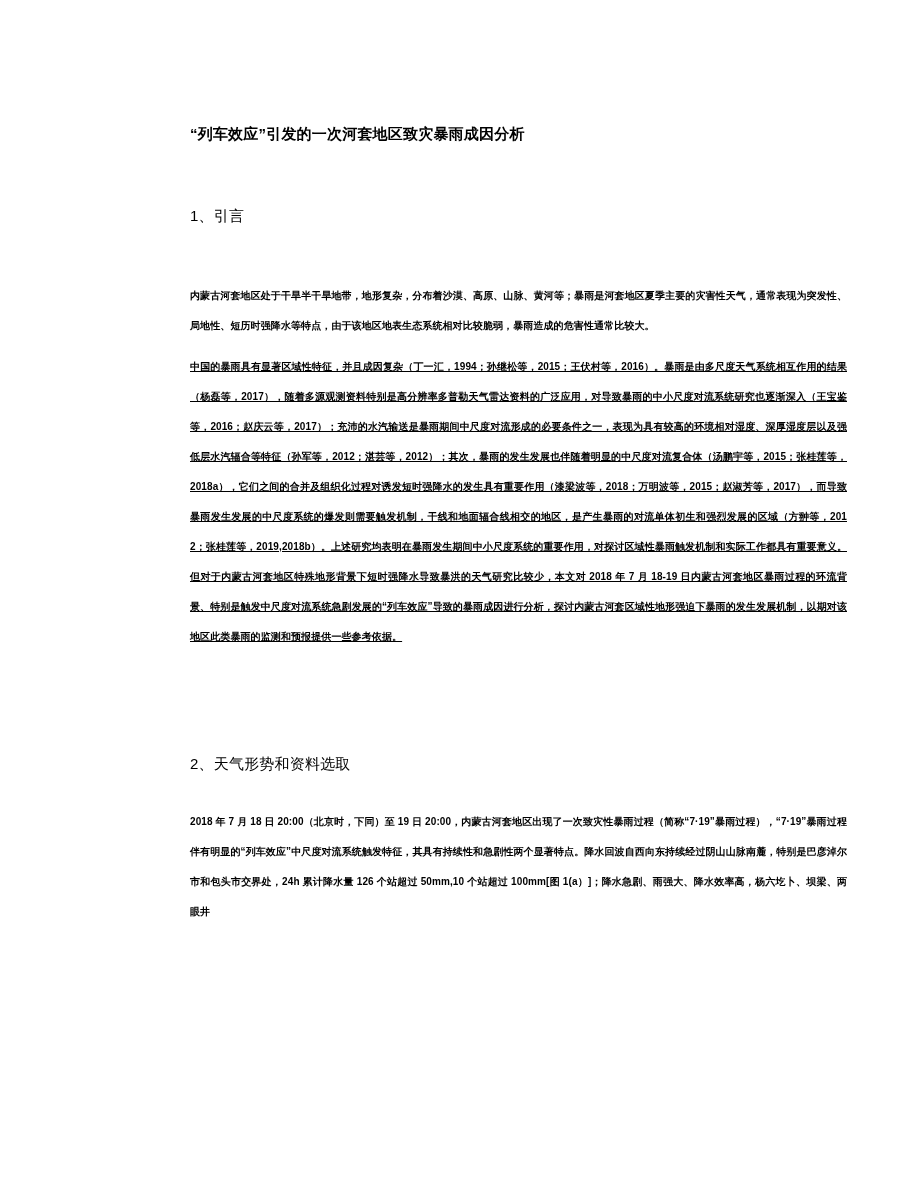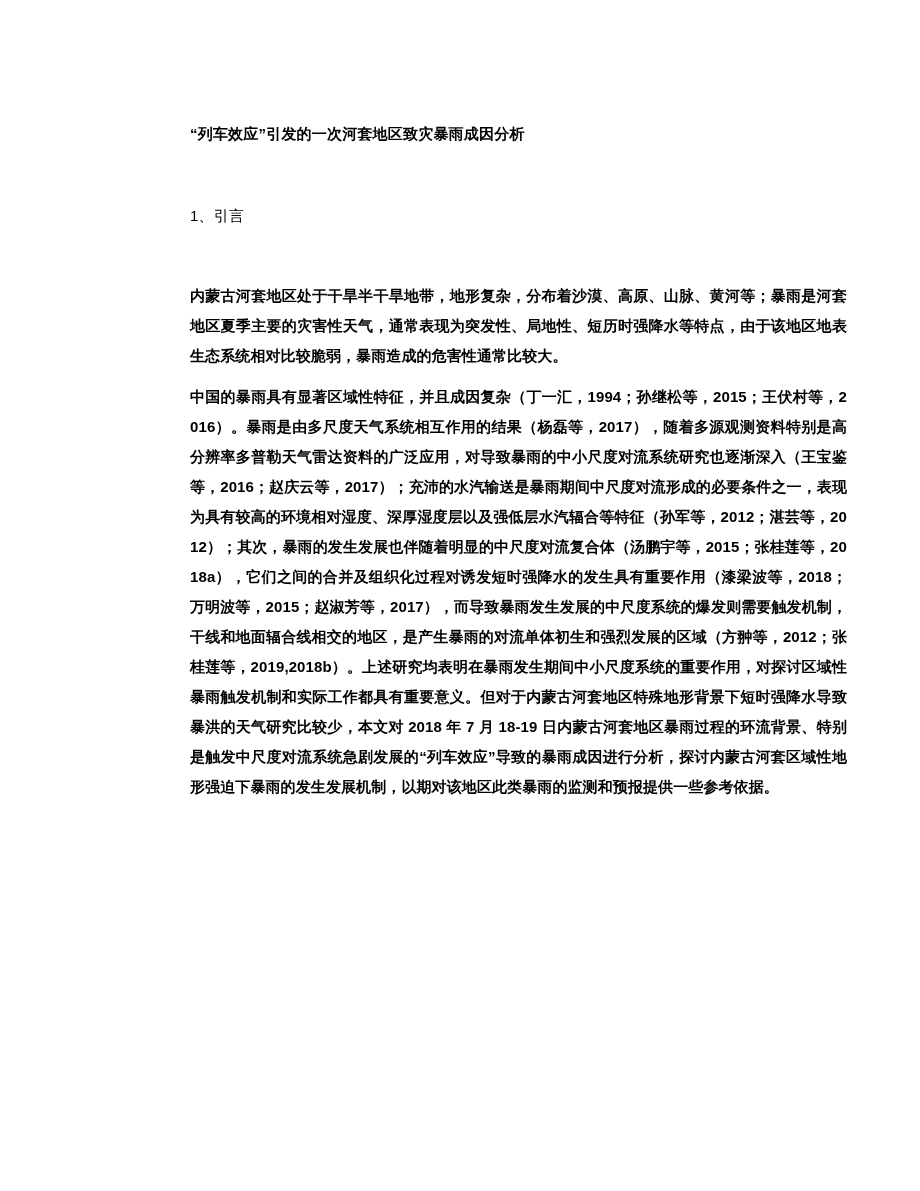--- a/index.html
+++ b/index.html
@@ -39,43 +39,45 @@
     font-size: 15px;
     font-weight: normal;
     line-height: 30px;
     letter-spacing: 0.2px;
     text-align: left;
   }
   .h-sec1 { margin-top: 52px; }
   .h-sec2 { margin-top: 97px; }
   .h-sub  { margin-top: 55px; }
   .para {
-    font-size: 15px;
+    font-size: 10px;
     font-weight: bold;
     line-height: 30px;
     letter-spacing: 0.1px;
     text-align: justify;
     text-justify: inter-ideograph;
     word-break: break-all;
   }
   .p-first  { margin-top: 50px; }
-  .p-second { margin-top: 11px; }
+  .p-second { margin-top: 11px; text-decoration: underline; }
   .p-last   { margin-top: 28px; }
 </style>
 </head>
 <body>
 
 <div class="page">
   <div class="content">
 
     <div class="doc-title">“列车效应”引发的一次河套地区致灾暴雨成因分析</div>
 
     <div class="heading h-sec1">1、引言</div>
 
     <div class="para p-first">内蒙古河套地区处于干旱半干旱地带，地形复杂，分布着沙漠、高原、山脉、黄河等；暴雨是河套地区夏季主要的灾害性天气，通常表现为突发性、局地性、短历时强降水等特点，由于该地区地表生态系统相对比较脆弱，暴雨造成的危害性通常比较大。</div>
 
     <div class="para p-second">中国的暴雨具有显著区域性特征，并且成因复杂（丁一汇，1994；孙继松等，2015；王伏村等，2016）。暴雨是由多尺度天气系统相互作用的结果（杨磊等，2017），随着多源观测资料特别是高分辨率多普勒天气雷达资料的广泛应用，对导致暴雨的中小尺度对流系统研究也逐渐深入（王宝鉴等，2016；赵庆云等，2017）；充沛的水汽输送是暴雨期间中尺度对流形成的必要条件之一，表现为具有较高的环境相对湿度、深厚湿度层以及强低层水汽辐合等特征（孙军等，2012；湛芸等，2012）；其次，暴雨的发生发展也伴随着明显的中尺度对流复合体（汤鹏宇等，2015；张桂莲等，2018a），它们之间的合并及组织化过程对诱发短时强降水的发生具有重要作用（漆梁波等，2018；万明波等，2015；赵淑芳等，2017），而导致暴雨发生发展的中尺度系统的爆发则需要触发机制，干线和地面辐合线相交的地区，是产生暴雨的对流单体初生和强烈发展的区域（方翀等，2012；张桂莲等，2019,2018b）。上述研究均表明在暴雨发生期间中小尺度系统的重要作用，对探讨区域性暴雨触发机制和实际工作都具有重要意义。但对于内蒙古河套地区特殊地形背景下短时强降水导致暴洪的天气研究比较少，本文对 2018 年 7 月 18-19 日内蒙古河套地区暴雨过程的环流背景、特别是触发中尺度对流系统急剧发展的“列车效应”导致的暴雨成因进行分析，探讨内蒙古河套区域性地形强迫下暴雨的发生发展机制，以期对该地区此类暴雨的监测和预报提供一些参考依据。</div>
 
+    <div class="heading h-sec2">2、天气形势和资料选取</div>
 
 
+    <div class="para p-last">2018 年 7 月 18 日 20:00（北京时，下同）至 19 日 20:00，内蒙古河套地区出现了一次致灾性暴雨过程（简称“7·19”暴雨过程），“7·19”暴雨过程伴有明显的“列车效应”中尺度对流系统触发特征，其具有持续性和急剧性两个显著特点。降水回波自西向东持续经过阴山山脉南麓，特别是巴彦淖尔市和包头市交界处，24h 累计降水量 126 个站超过 50mm,10 个站超过 100mm[图 1(a）]；降水急剧、雨强大、降水效率高，杨六圪卜、坝梁、两眼井</div>
 
   </div>
 </div>
 
 </body></html>

